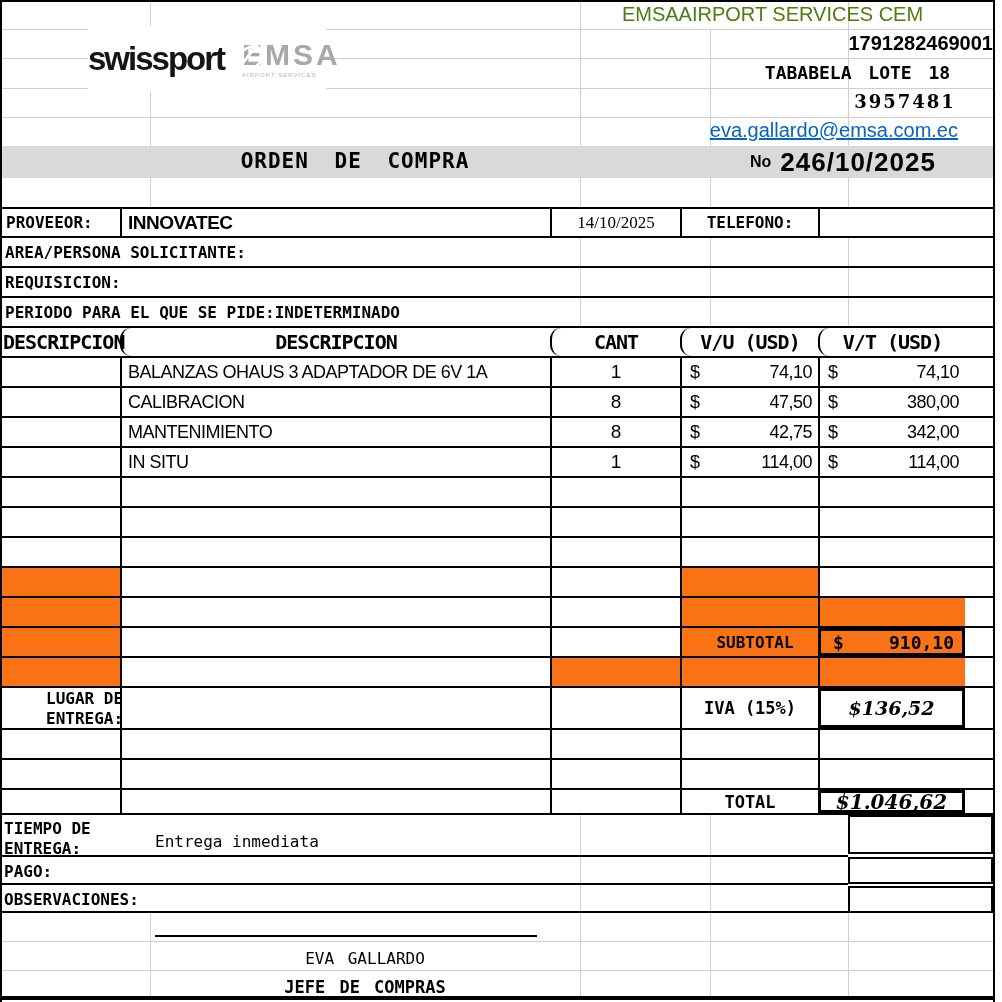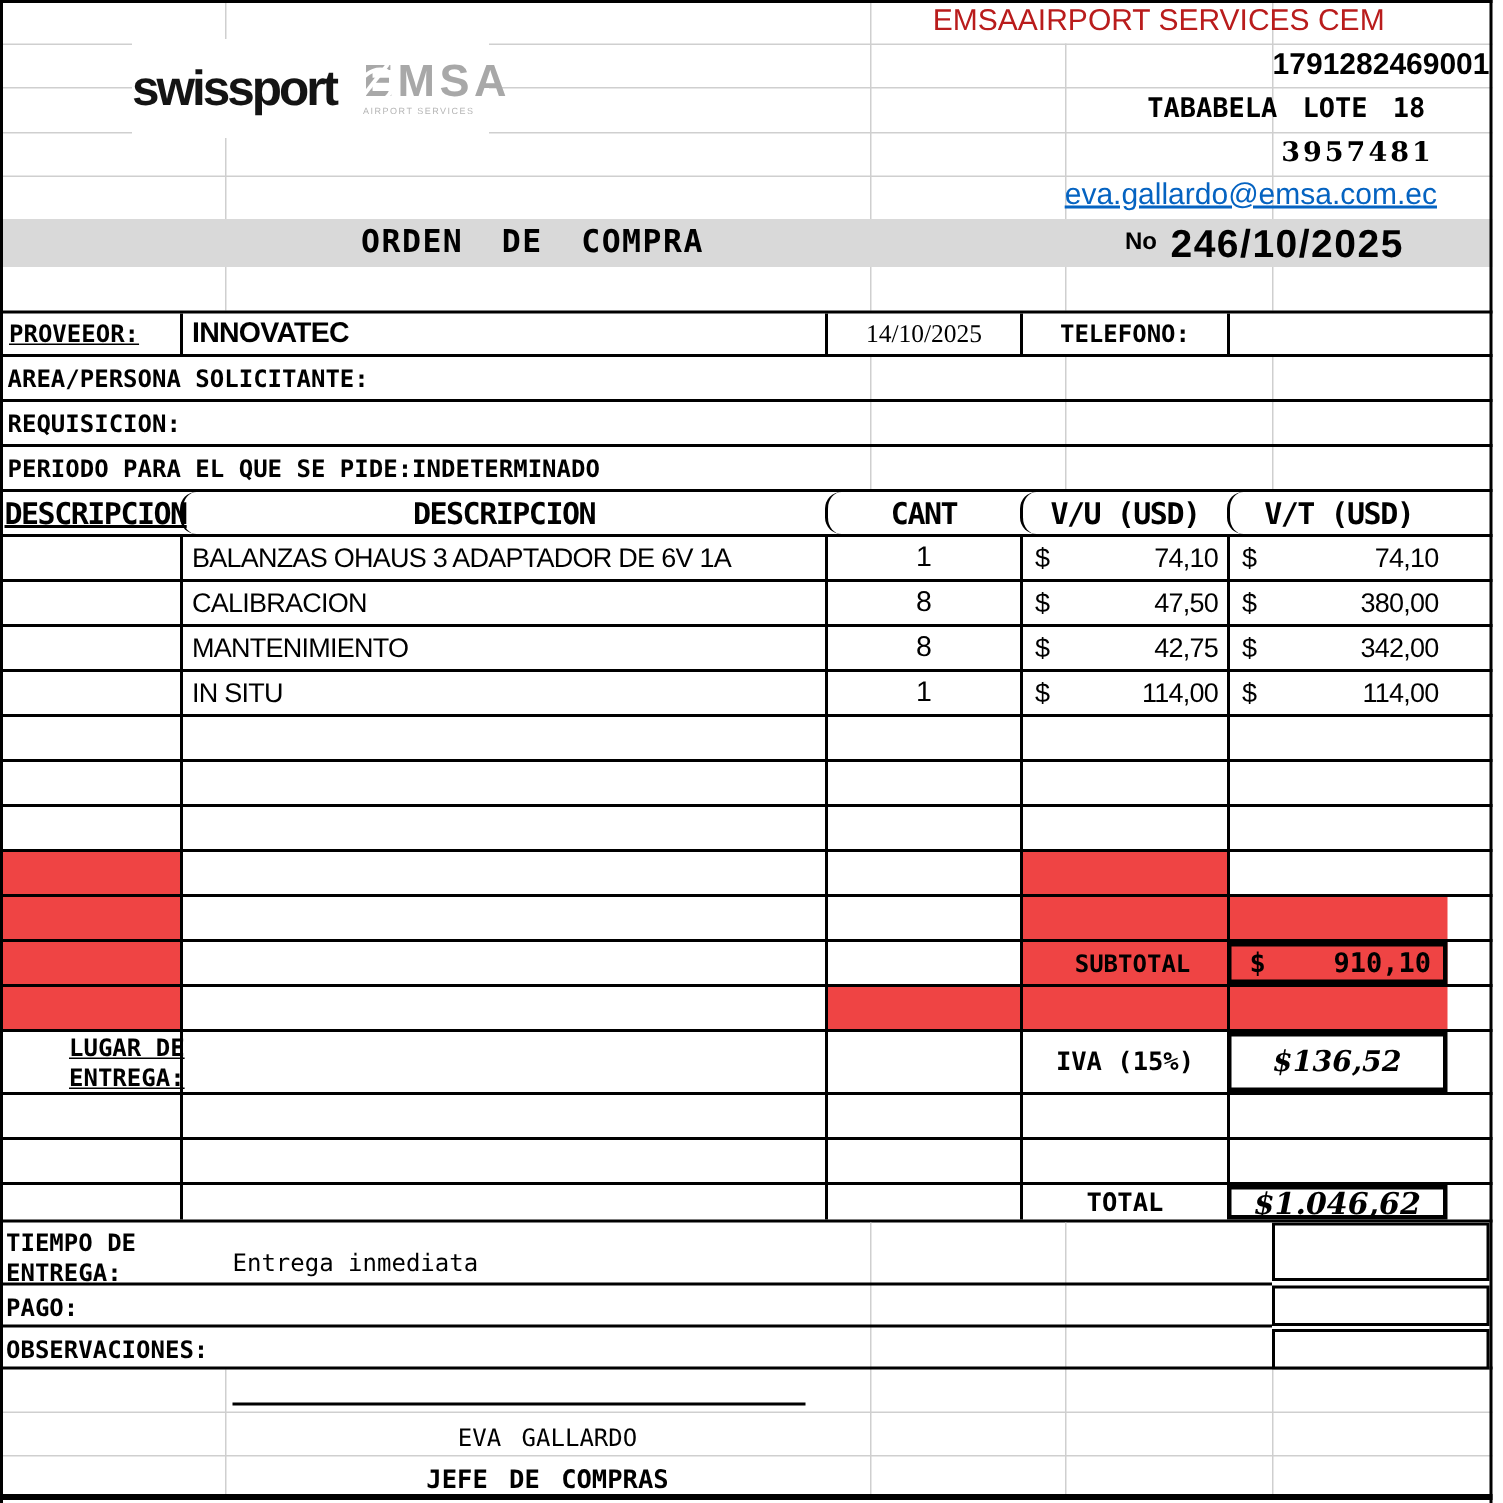--- a/index.html
+++ b/index.html
@@ -8,21 +8,21 @@
   .abs{position:absolute;box-sizing:border-box;}
   .line{position:absolute;background:#cfcfcf;}
   .dline{position:absolute;background:#000;}
 
   
   .mono{font-family:"DejaVu Sans Mono",monospace;}
   .serif{font-family:"DejaVu Serif",serif;}
   .lbl{font-family:"DejaVu Sans Mono",monospace;font-weight:bold;font-size:16px;}
 
   
-  .co-name{left:580px;top:3px;width:385px;text-align:center;font-size:20px;color:#b91c1c;}
+  .co-name{left:580px;top:3px;width:385px;text-align:center;font-size:20px;color:#4d7c0f;}
   .co-ruc{left:580px;top:32px;width:413px;text-align:right;font-size:20px;font-weight:bold;}
   .co-addr{left:720px;top:62px;width:275px;text-align:center;font-weight:bold;font-size:18px;word-spacing:6px;}
   .co-phone{left:815px;top:91px;width:180px;text-align:center;font-weight:bold;font-size:18px;letter-spacing:2px;}
   .co-mail{left:580px;top:119px;width:378px;text-align:right;font-size:20px;color:#0563c1;text-decoration:underline;}
 
   
   .logo{left:88px;top:26px;width:238px;height:66px;background:#fff;display:flex;align-items:center;}
   .sp{font-weight:bold;font-size:33px;letter-spacing:-2px;color:#141414;}
   .flag{position:relative;display:inline-block;width:36px;height:54px;background:#de2420;transform:skewX(-14deg);margin-left:6px;}
   .ring{position:absolute;left:7px;top:13px;width:20px;height:20px;border:3px solid #fff;border-radius:50%;}
@@ -36,26 +36,26 @@
   .band-title{left:0;top:149px;width:710px;text-align:center;font-family:"DejaVu Sans Mono",monospace;
               font-weight:bold;font-size:21px;word-spacing:12px;letter-spacing:1px;}
   .band-no{left:750px;top:146px;width:240px;height:32px;display:flex;align-items:center;gap:9px;}
   .no-lbl{font-weight:bold;font-size:16px;}
   .no-num{font-weight:bold;font-size:26px;letter-spacing:1px;}
 
   
   .trow{position:absolute;left:0;width:995px;height:30px;display:flex;box-sizing:border-box;
         border-bottom:2px solid #000;}
   .trow>div{box-sizing:border-box;display:flex;align-items:center;position:relative;}
-  .cA{width:120px;text-decoration:underline;}
+  .cA{width:120px;}
   .cB{width:430px;border-left:2px solid #000;padding-left:6px;}
   .cC{width:130px;border-left:2px solid #000;justify-content:center;}
   .cD{width:138px;border-left:2px solid #000;}
   .cE{width:147px;border-left:2px solid #000;}
-  .g{background:#ef4444;padding-left:10px;}
+  .g{background:#f97316;padding-left:10px;}
   .thick{border:3px solid #000 !important;}
 
   .hdr{font-family:"DejaVu Sans Mono",monospace;font-weight:bold;font-size:20px;letter-spacing:-1px;border-radius:11px;}
   .hdr-c{justify-content:center;padding-left:0 !important;}
   .item{font-size:18px;letter-spacing:-0.5px;}
   .qty{font-size:19px;}
   .money{width:100%;text-align:right;padding-right:6px;font-size:18px;letter-spacing:-0.5px;}
   .dollar{position:absolute;left:8px;font-size:18px;}
   .sub-lbl{width:100%;text-align:center;font-family:"DejaVu Sans Mono",monospace;font-weight:bold;font-size:16px;}
   .sub-val{width:100%;text-align:right;padding-right:8px;font-family:"DejaVu Sans Mono",monospace;font-weight:bold;font-size:18px;}

